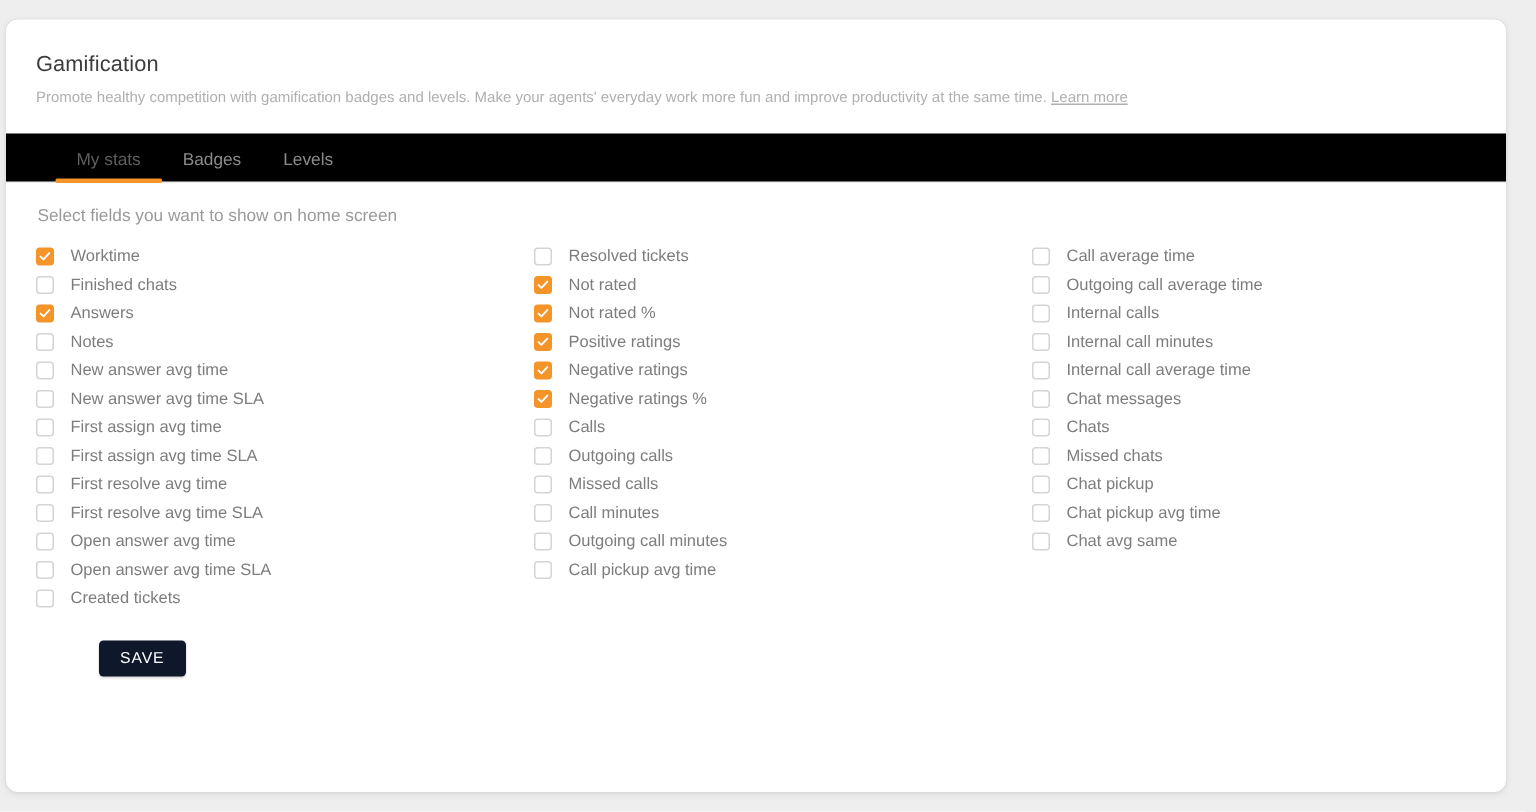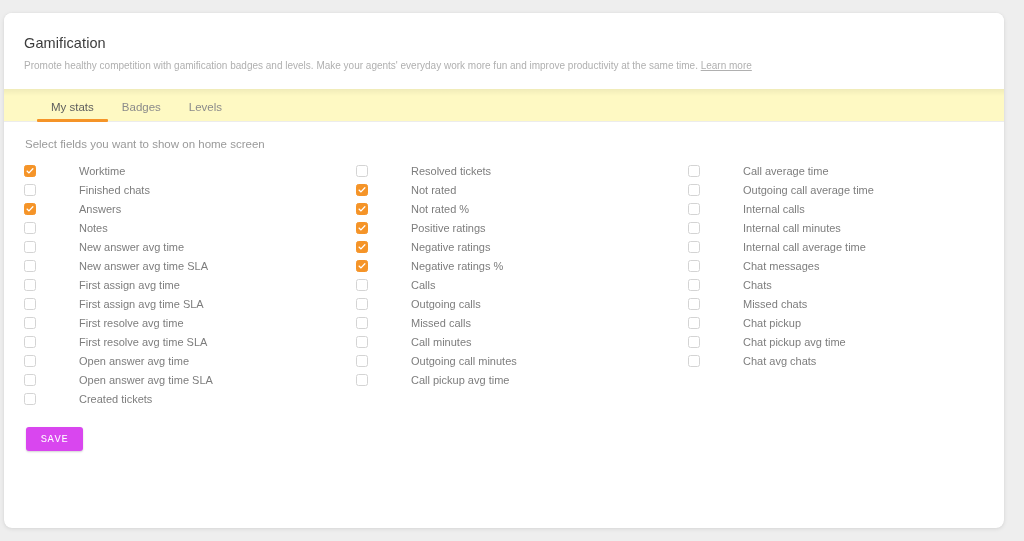--- a/index.html
+++ b/index.html
@@ -56,21 +56,21 @@
   .learn-more {
     color: #b0b0b0;
     text-decoration: underline;
     cursor: pointer;
   }
 
   
   .tabbar-wrap {
     position: relative;
     height: 33px;
-    background: #fef9c3;
+    background: #000000;
     border-bottom: 1px solid #ececec;
   }
   .tabbar-shadow {
     position: absolute;
     left: 0; right: 0; top: 0;
     height: 7px;
     background: linear-gradient(to bottom, rgba(0,0,0,0.055), rgba(0,0,0,0));
     pointer-events: none;
   }
   .tabbar {
@@ -121,21 +121,20 @@
     flex: 0 0 332px;
   }
   .col:nth-child(3) { width: 320px; flex: 0 0 320px; }
 
   .check-row {
     display: flex;
     align-items: center;
     height: 19px;
     margin-bottom: 0px;
     cursor: pointer;
-    gap: 32px;
   }
   .check-row + .check-row { margin-top: 0px; }
 
   .checkbox {
     position: relative;
     width: 12px;
     height: 12px;
     flex: 0 0 12px;
     border-radius: 2.5px;
     border: 1px solid #d4d4d4;
@@ -163,29 +162,30 @@
 
   
   .save-wrap { padding: 18px 0 0 2px; }
   .save-button {
     display: inline-flex;
     align-items: center;
     justify-content: center;
     min-width: 57px;
     height: 24px;
     padding: 0 14px;
-    background: #d946ef;
+    background: #0f172a;
     color: #ffffff;
     font-size: 10.5px;
     letter-spacing: 0.6px;
     border: none;
     border-radius: 3px;
     cursor: pointer;
     box-shadow: 0 1px 2px rgba(0,0,0,0.18);
-    font-family: Liberation Mono, monospace;
+    font-family: Liberation Sans, sans-serif;
+    margin-left: 40px;
   }
 </style>
 </head>
 <body>
 
 <div class="page">
   <div class="card">
 
     <div class="card-header">
       <h1 class="card-title">Gamification</h1>
@@ -376,21 +376,21 @@
             <div class="check-row">
               <span class="checkbox"></span>
               <span class="check-label">Chat pickup</span>
             </div>
             <div class="check-row">
               <span class="checkbox"></span>
               <span class="check-label">Chat pickup avg time</span>
             </div>
             <div class="check-row">
               <span class="checkbox"></span>
-              <span class="check-label">Chat avg chats</span>
+              <span class="check-label">Chat avg same</span>
             </div>
           </div>
         </div>
 
       <div class="save-wrap">
         <button class="save-button">SAVE</button>
       </div>
     </div>
 
   </div>

